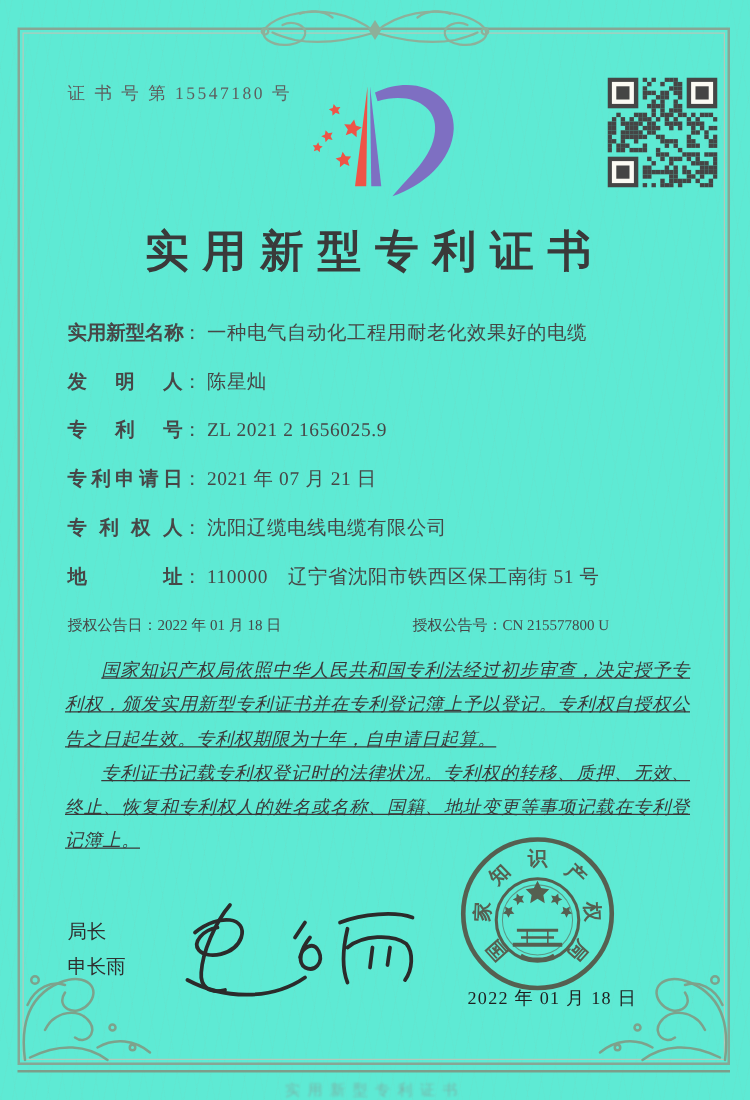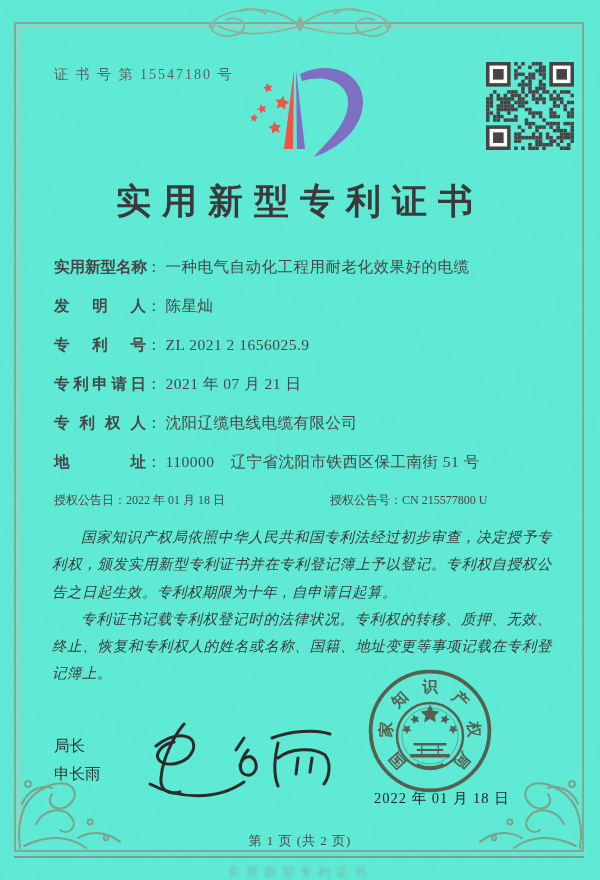--- a/index.html
+++ b/index.html
@@ -18,21 +18,21 @@
   .qr{position:absolute;left:486px;top:62px;}
   .title{position:absolute;left:0;top:178px;width:100%;text-align:center;font-size:35px;font-weight:600;letter-spacing:11px;color:#3a3a3a;margin:0;}
   .fields{position:absolute;left:54px;top:256px;right:40px;font-size:15.5px;color:#474747;}
   .frow{line-height:22px;margin-bottom:17px;white-space:nowrap;}
   .flabel{display:inline-block;width:92px;text-align:justify;text-align-last:justify;vertical-align:top;font-weight:bold;}
   .fcolon{display:inline-block;margin-right:4px;}
   .fvalue{letter-spacing:.5px;}
   .grant-row{position:absolute;left:54px;top:492px;right:30px;font-size:12px;color:#474747;white-space:nowrap;}
   .grant-right{position:absolute;left:276px;top:0;text-align:center;}
   .paras{position:absolute;left:52px;top:524px;width:500px;font-size:14.5px;line-height:1.88;color:#3a3a3a;font-style:italic;text-align:justify;}
-  .paras p{margin:0;text-indent:2em;letter-spacing:.5px;}
+  .paras p{margin:0;text-indent:2em;letter-spacing:.5px;text-decoration:underline;}
   .signer{position:absolute;left:54px;top:732px;font-size:15.5px;color:#2f2f2f;line-height:28px;}
   .signature{position:absolute;left:132px;top:716px;}
   .seal{position:absolute;left:364px;top:665px;mix-blend-mode:multiply;opacity:.88;}
   .seal-date{position:absolute;left:374px;top:789px;font-size:14.5px;color:#1f1f1f;letter-spacing:1px;z-index:5;}
   .page-footer{position:absolute;left:0;top:832px;width:100%;text-align:center;font-size:13px;color:#4a4a4a;letter-spacing:1px;}
   .ghost-text{position:absolute;left:0;top:864px;width:100%;text-align:center;font-size:12px;letter-spacing:6px;color:#8b8b88;opacity:.55;filter:blur(1px);}
 </style>
 </head>
 <body>
 
@@ -424,17 +424,16 @@
       <text x="80" y="33" transform="rotate(-44 80 80)">知</text>
       <text x="80" y="33">识</text>
       <text x="80" y="33" transform="rotate(44 80 80)">产</text>
       <text x="80" y="33" transform="rotate(88 80 80)">权</text>
       <text x="80" y="33" transform="rotate(132 80 80)">局</text>
     </g>
   </svg>
 
   <div class="seal-date">2022 年 01 月 18 日</div>
 
-  <div class="page-footer">第 1 页 (共 2 页)</div>
 
   <div class="ghost-text">实用新型专利证书</div>
 
 </div>
 
 </body></html>

